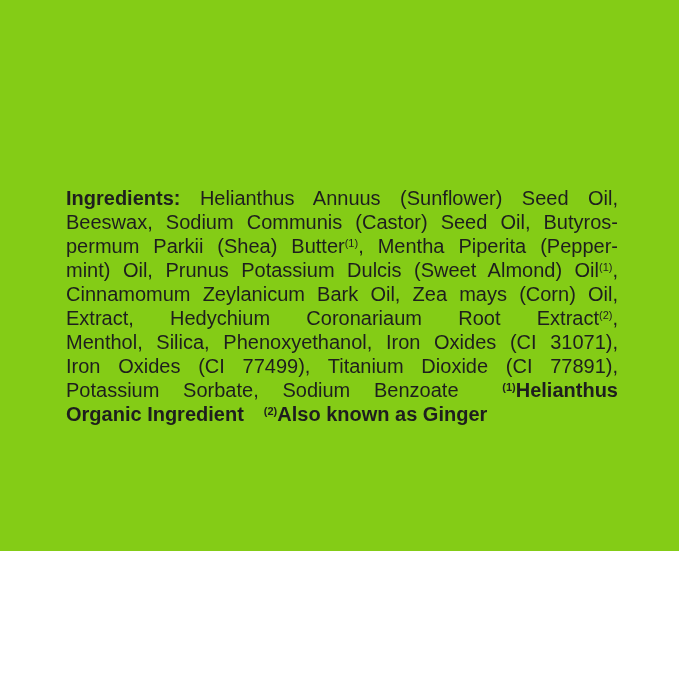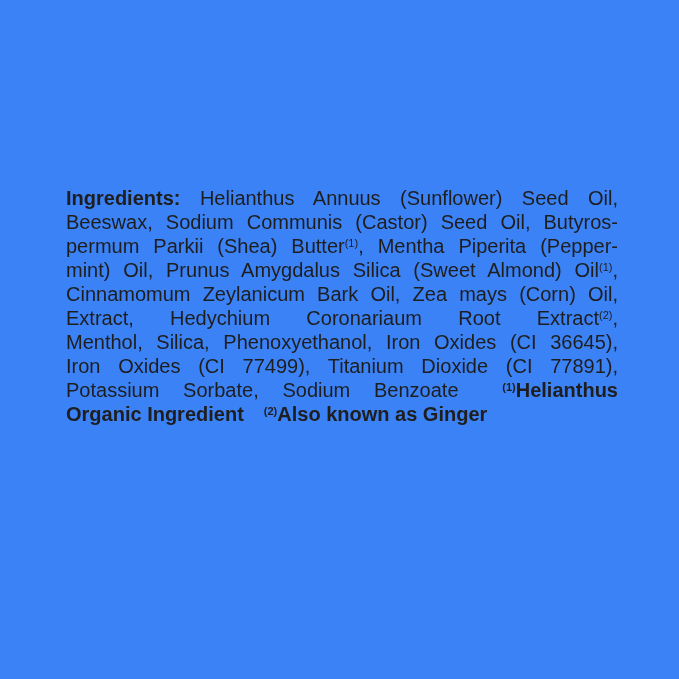--- a/index.html
+++ b/index.html
@@ -8,23 +8,23 @@
   }
   body {
     width: 679px;
     height: 679px;
     background: #ffffff;
     font-family: "Liberation Sans", "DejaVu Sans", sans-serif;
   }
   .page {
     position: relative;
     width: 679px;
-    height: 679px;
+    height: 551px;
     overflow: hidden;
-    background: #3b82f6;
+    background: #84cc16;
   }
   .ingredients {
     position: absolute;
     left: 66px;
     top: 186px;
     width: 552px;
     font-size: 20px;
     line-height: 24px;
     color: #1e1e1e;
   }
@@ -46,21 +46,21 @@
   }
 </style>
 </head>
 <body style="background: rgb(255, 255, 255);">
 
 <div class="page">
   <div class="ingredients" style="color: rgb(30, 30, 30);">
       <div class="line"><span class="b">Ingredients:</span><span class=""> Helianthus Annuus (Sunflower) Seed Oil,</span></div>
       <div class="line"><span class="">Beeswax, Sodium Communis (Castor) Seed Oil, Butyros-</span></div>
       <div class="line"><span class="">permum Parkii (Shea) Butter</span><span class=" sup">(1)</span><span class="">, Mentha Piperita (Pepper-</span></div>
-      <div class="line"><span class="">mint) Oil, Prunus Amygdalus Silica (Sweet Almond) Oil</span><span class=" sup">(1)</span><span class="">,</span></div>
+      <div class="line"><span class="">mint) Oil, Prunus Potassium Dulcis (Sweet Almond) Oil</span><span class=" sup">(1)</span><span class="">,</span></div>
       <div class="line"><span class="">Cinnamomum Zeylanicum Bark Oil, Zea mays (Corn) Oil,</span></div>
       <div class="line"><span class="">Extract, Hedychium Coronariaum Root Extract</span><span class=" sup">(2)</span><span class="">,</span></div>
-      <div class="line"><span class="">Menthol, Silica, Phenoxyethanol, Iron Oxides (CI 36645),</span></div>
+      <div class="line"><span class="">Menthol, Silica, Phenoxyethanol, Iron Oxides (CI 31071),</span></div>
       <div class="line"><span class="">Iron Oxides (CI 77499), Titanium Dioxide (CI 77891),</span></div>
       <div class="line"><span class="">Potassium Sorbate, Sodium Benzoate  </span><span class="b sup">(1)</span><span class="b">Helianthus</span></div>
       <div class="line last"><span class="b">Organic Ingredient </span><span class="b sup">(2)</span><span class="b">Also known as Ginger</span></div>
     </div>
 </div>
 
 </body></html>

